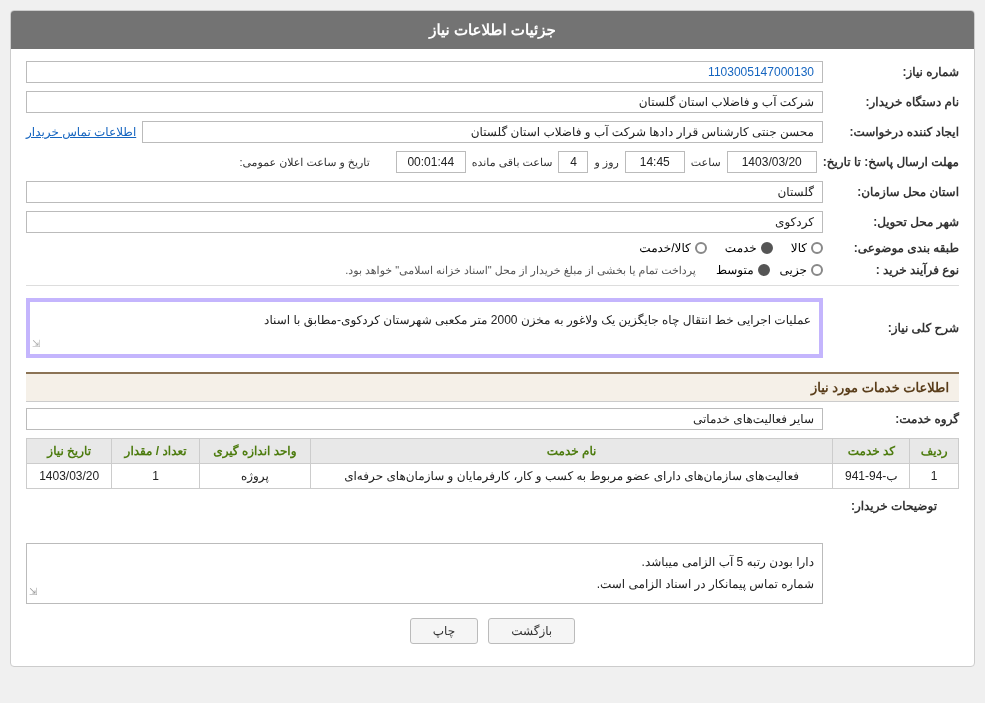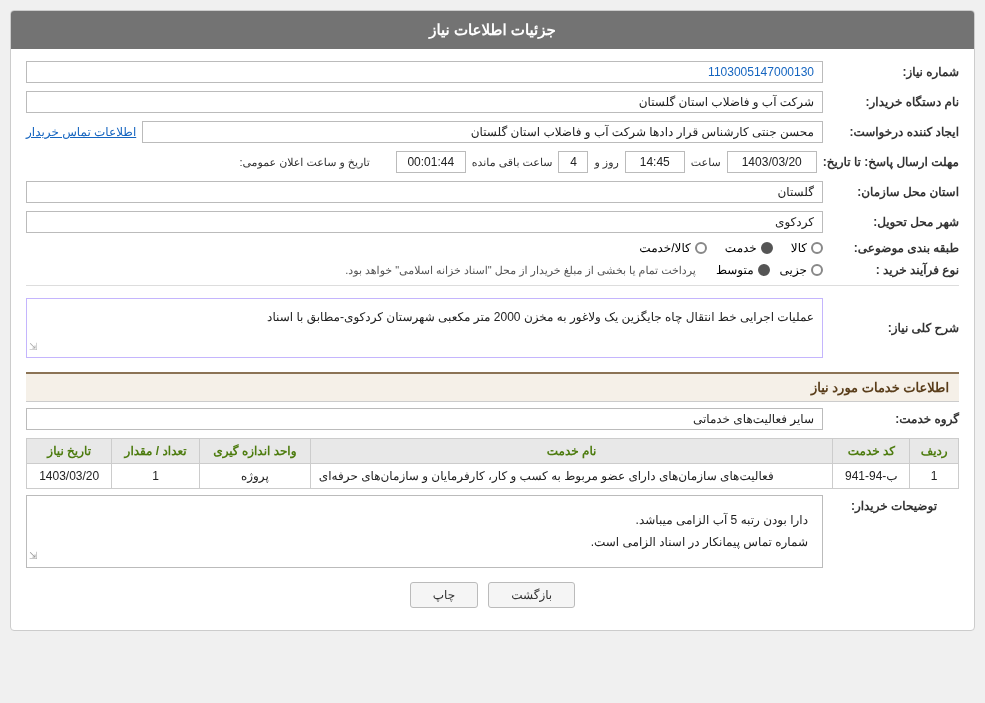--- a/index.html
+++ b/index.html
@@ -112,21 +112,21 @@
       background: #f5f0e8;
       border-top: 2px solid #8B7355;
       border-bottom: 1px solid #ccc;
       padding: 6px 10px;
       font-weight: bold;
       font-size: 13px;
       color: #5a3e1b;
       margin: 8px 0 6px 0;
     }
     .description-box {
-      border: 1px solid #c4b5fd;
+      border: 4px solid #c4b5fd;
       padding: 8px;
       margin: 6px 0;
       background: #fff;
       min-height: 60px;
       text-align: right;
       line-height: 1.7;
       color: #222;
     }
     
     .services-table {
@@ -143,31 +143,32 @@
       color: #4d7c0f;
     }
     .services-table td {
       border: 1px solid #ccc;
       padding: 5px 8px;
       text-align: center;
       color: #222;
       vertical-align: top;
     }
     .services-table td.text-right {
-      text-align: left;
+      text-align: center;
     }
     .notes-box {
       border: 1px solid #bbb;
       background: #fff;
       min-height: 60px;
-      padding: 14px;
+      padding: 8px;
       line-height: 1.8;
       color: #222;
       text-align: right;
       position: relative;
+      margin-top: 48px;
     }
     .notes-box .resize-icon {
       position: absolute;
       bottom: 2px;
       left: 2px;
       color: #999;
       font-size: 10px;
     }
     .buyer-notes-row {
       display: flex;

